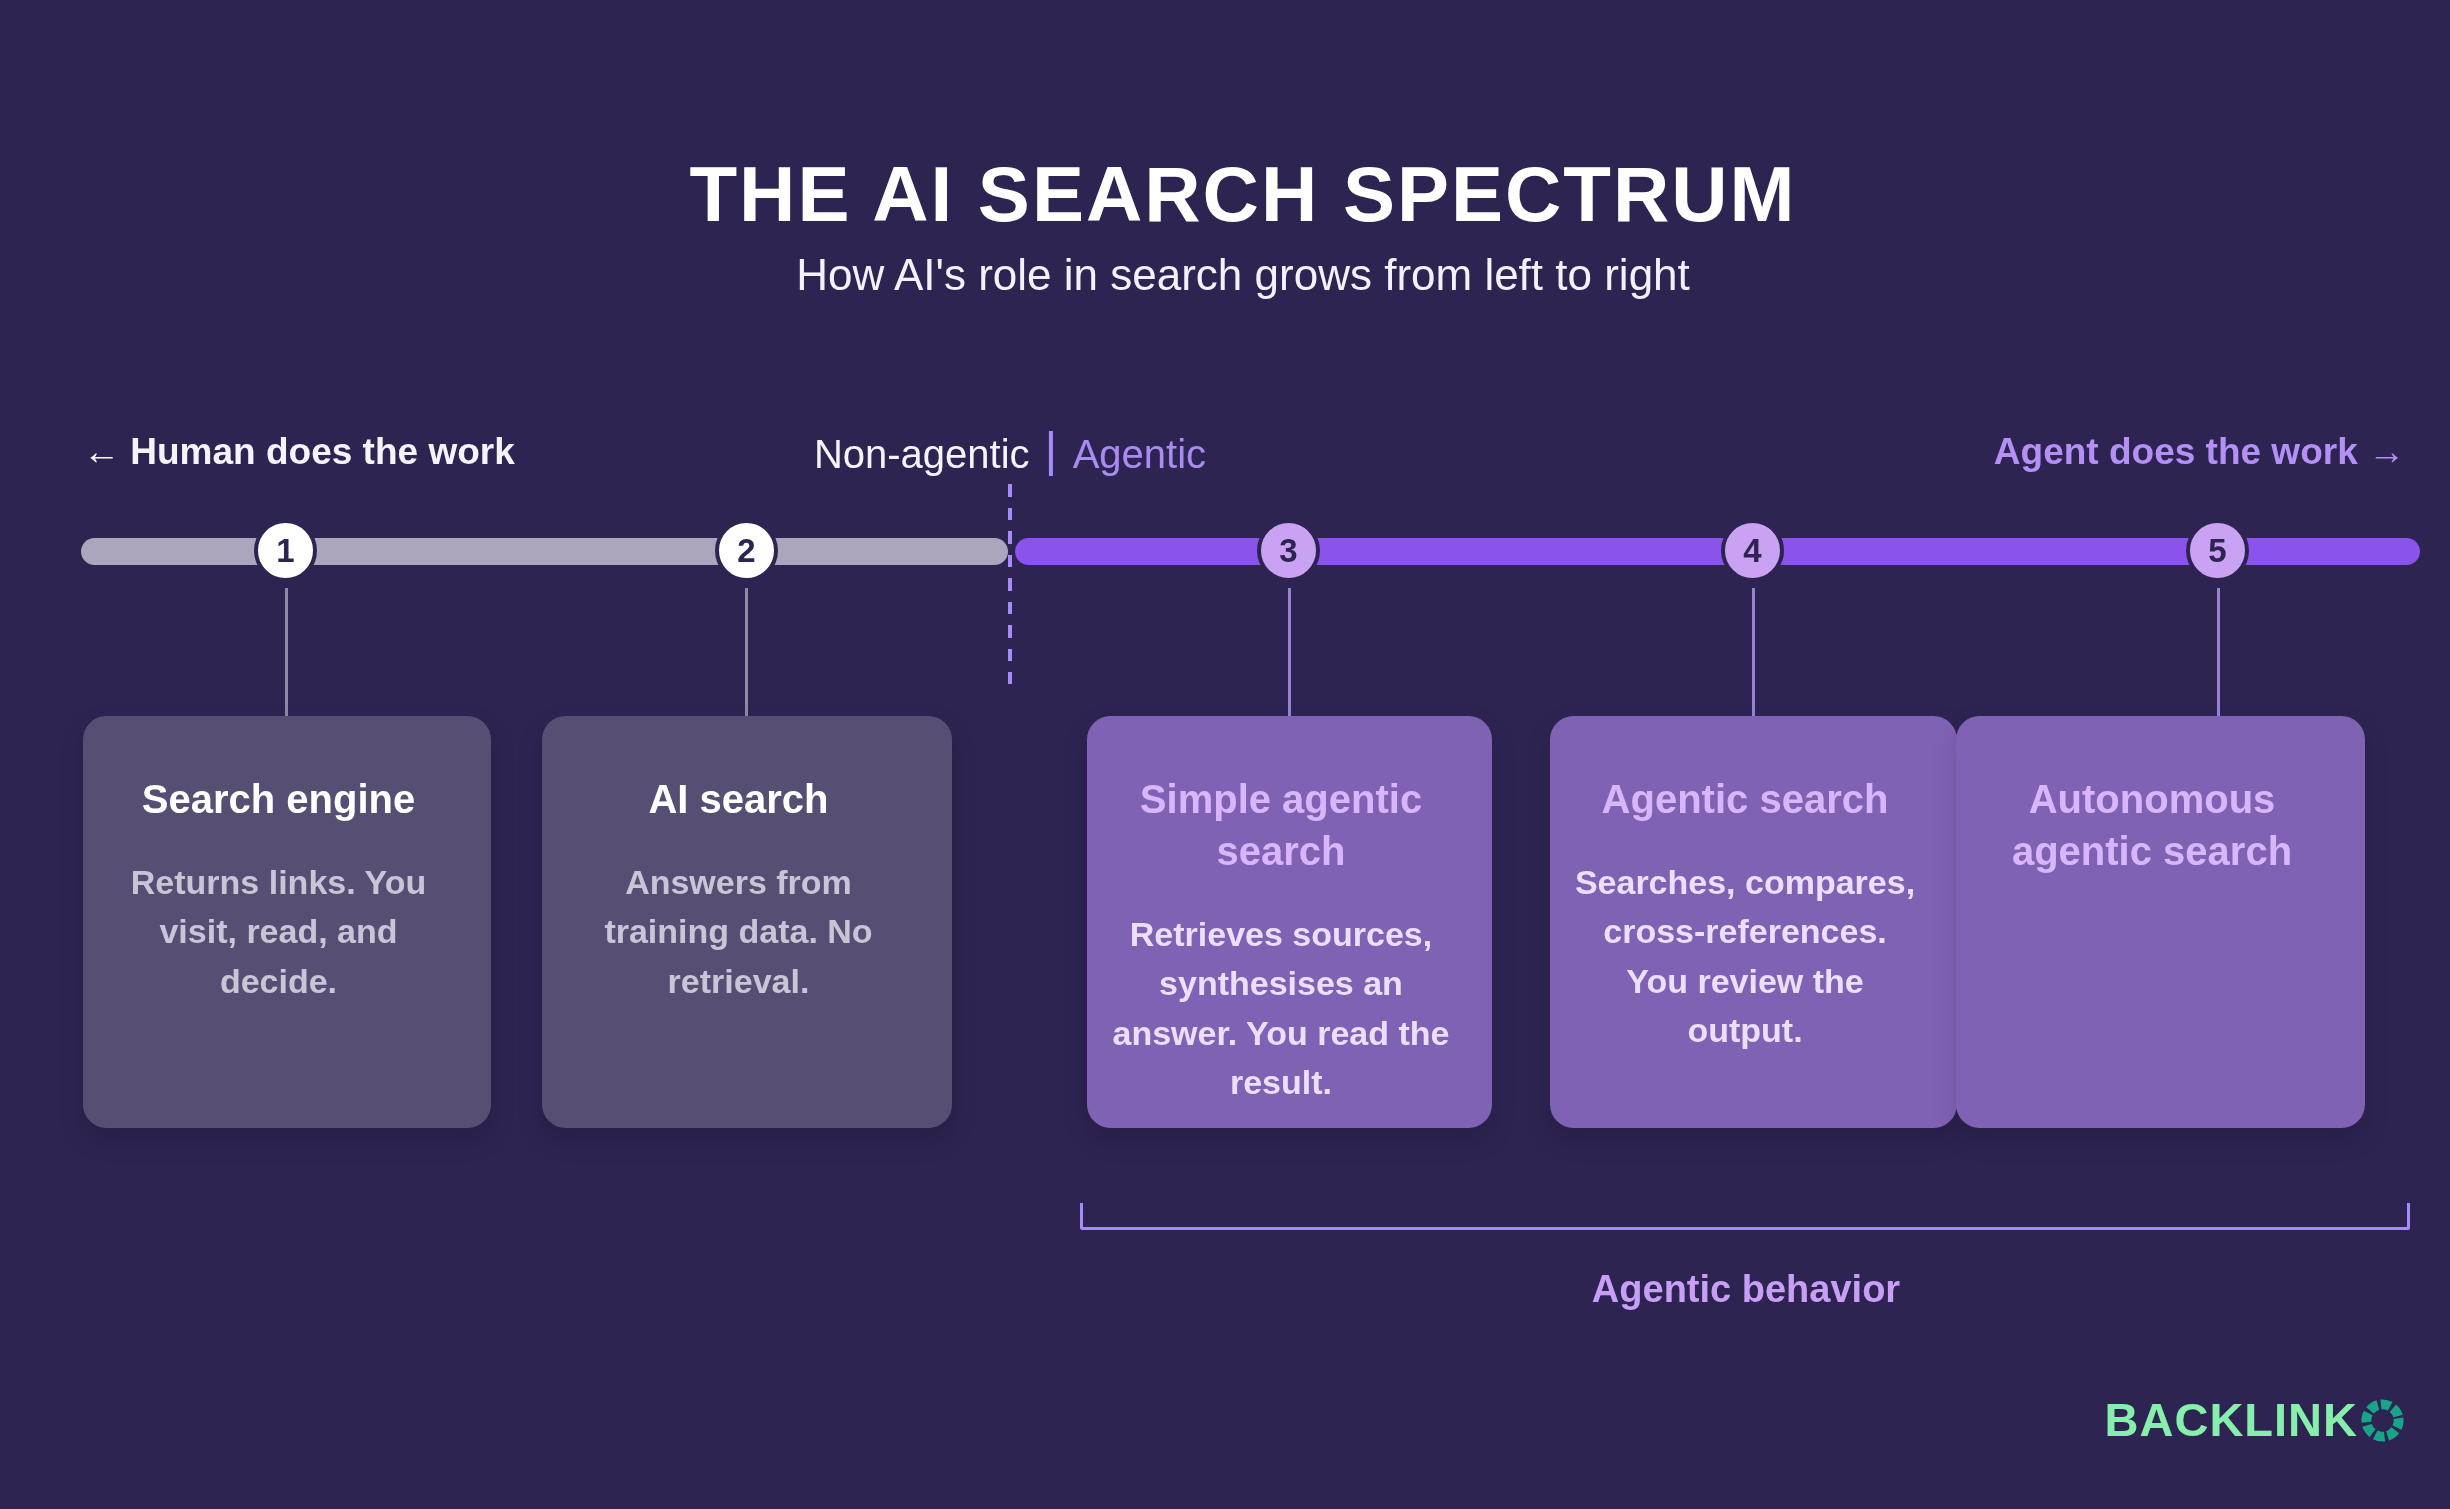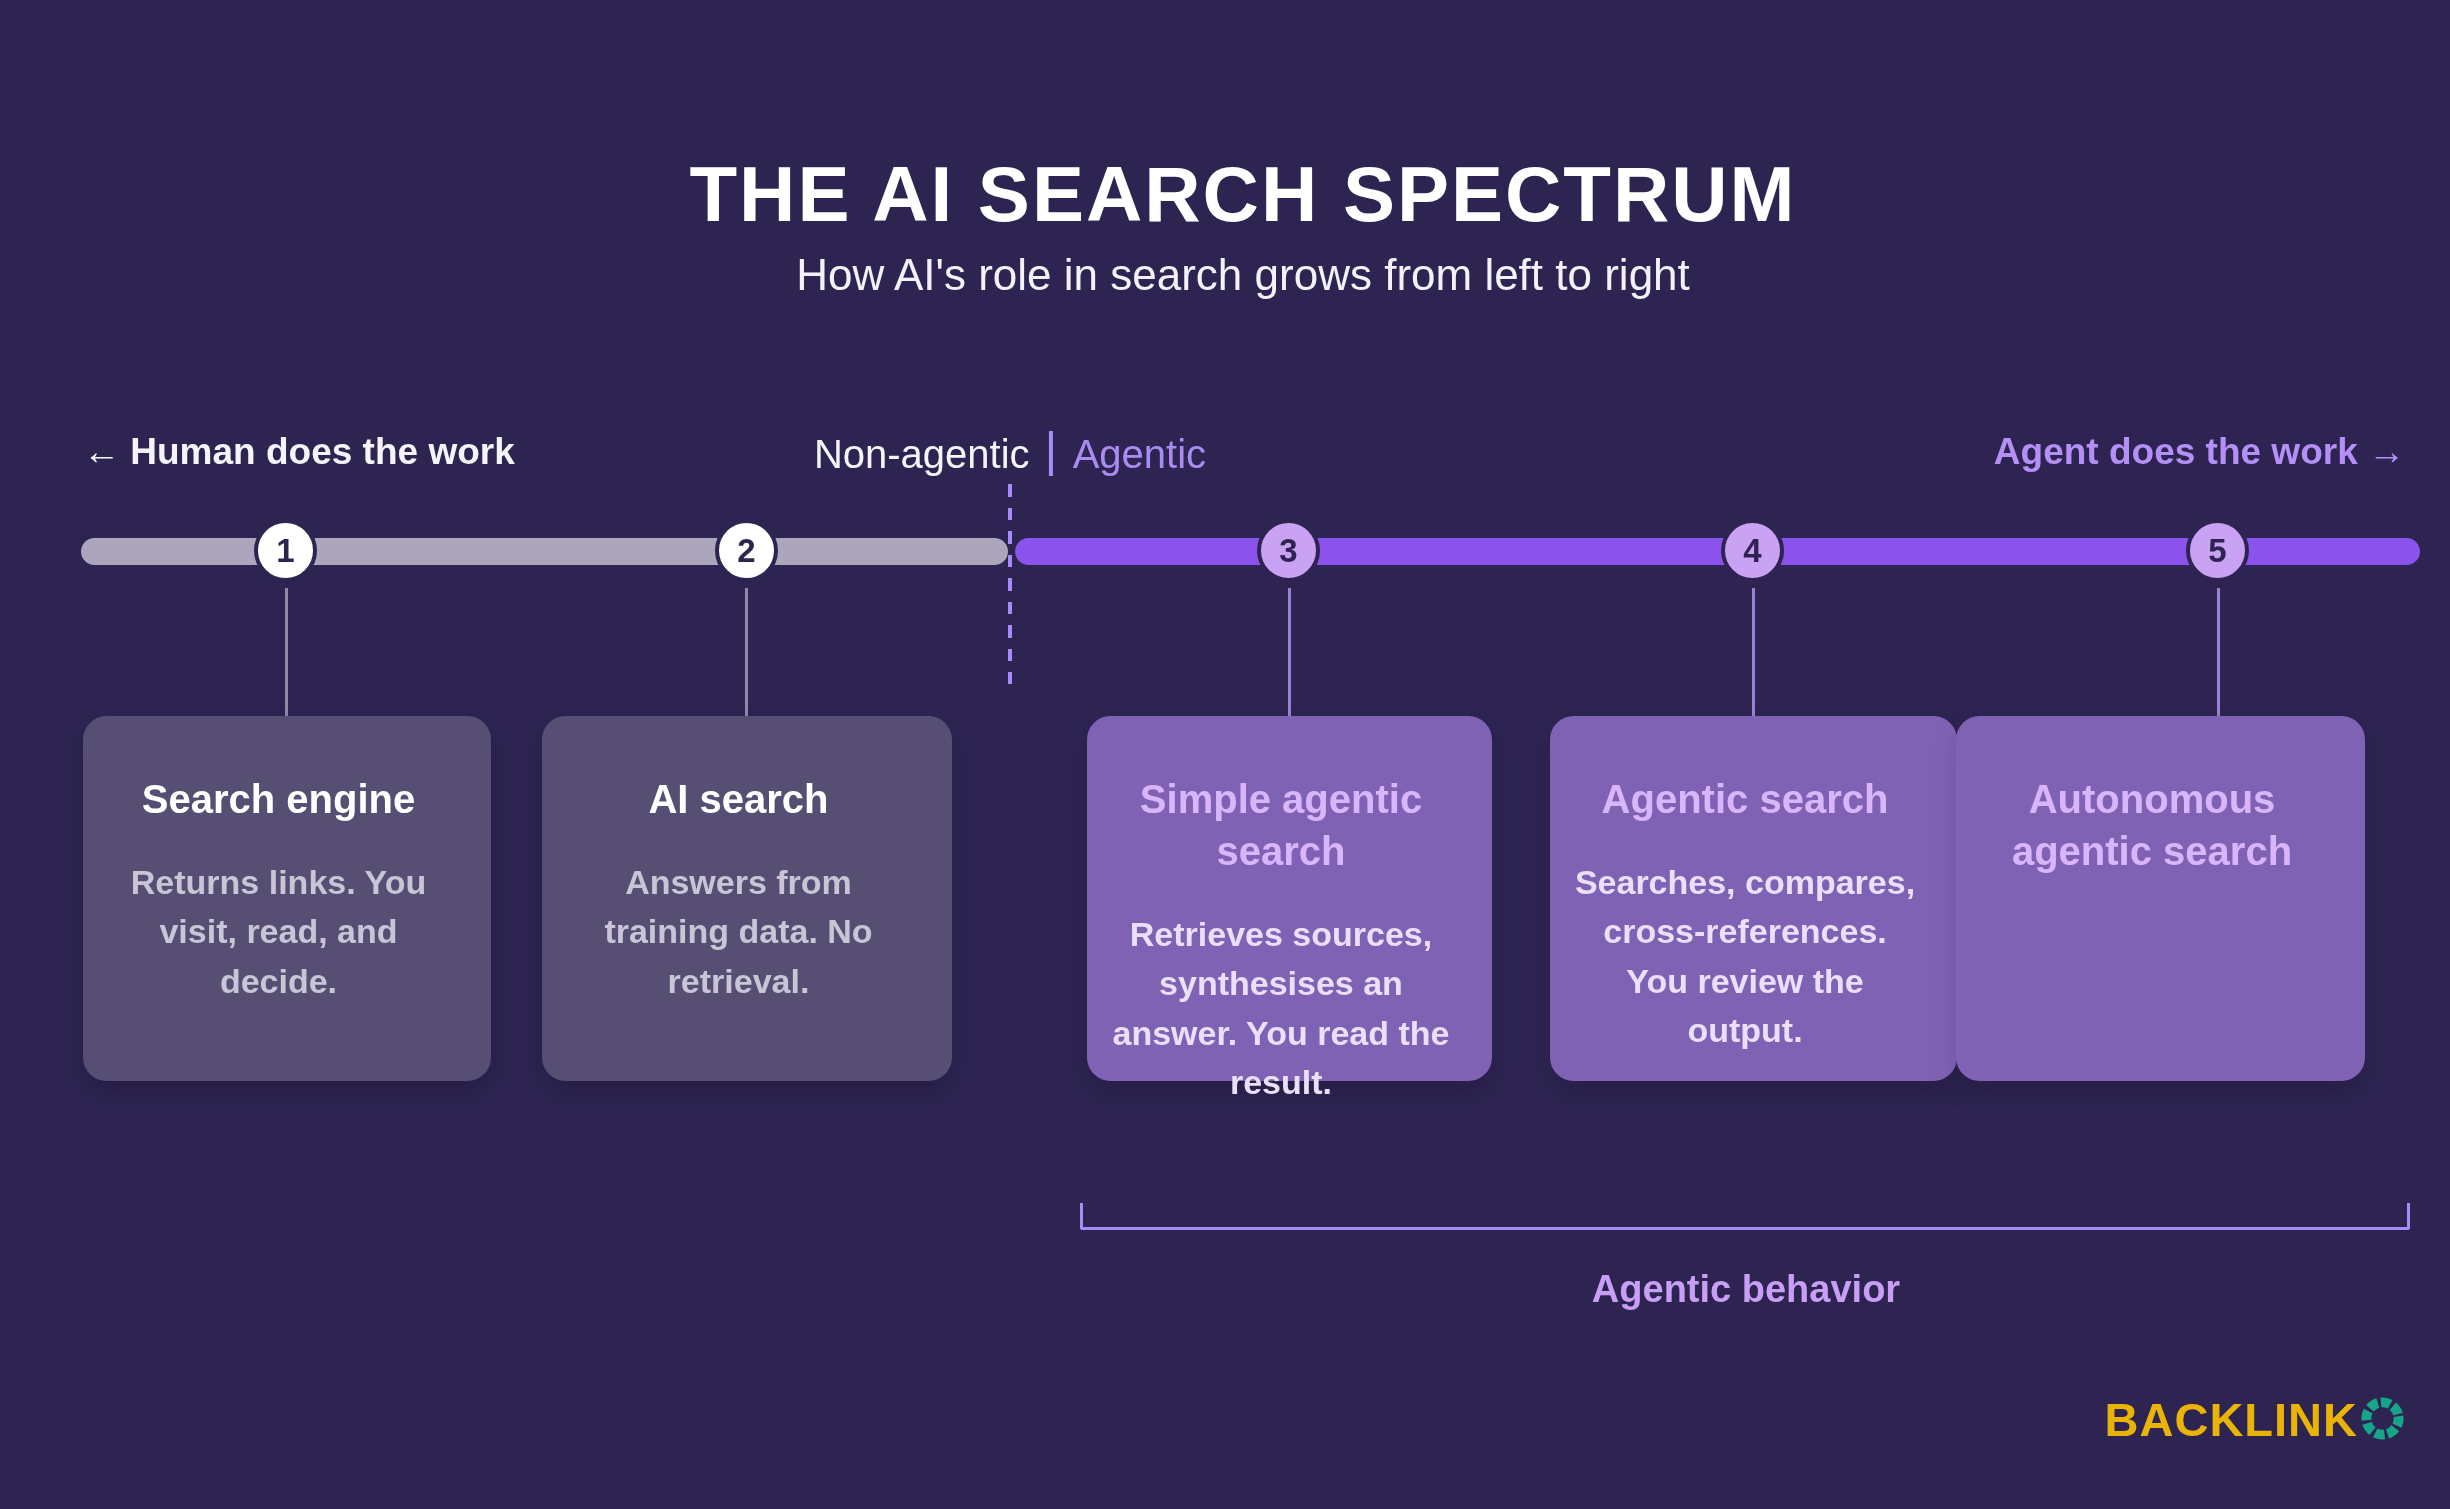--- a/index.html
+++ b/index.html
@@ -49,21 +49,21 @@
   }
   .node.white{background:#FFFFFF;}
   .node.lilac{background:#C9A2F3;}
   .node.n1{left:236px;}.node.n2{left:697px;}.node.n3{left:1239px;}.node.n4{left:1703px;}.node.n5{left:2168px;}
   .connector{position:absolute;top:588px;height:128px;width:2.9px;}
   .connector.gray{background:#8F89A6;}
   .connector.purple{background:#9C80D6;}
   .connector.k1{left:267px;}.connector.k2{left:727px;}.connector.k3{left:1270px;}.connector.k4{left:1734px;}.connector.k5{left:2199px;}
   
   .card{
-    position:absolute;top:716px;height:365px;border-radius:23.5px;box-sizing:border-box;
+    position:absolute;top:716px;height:412px;border-radius:23.5px;box-sizing:border-box;
     padding:57px 35px 0 18px;text-align:center;box-shadow:0 11.8px 25.5px rgba(0,0,0,0.15);
   }
   .card.muted{background:#564F73;}
   .card.agentic-card{background:#8062B5;}
   .card.c1{left:65px;width:408px;}
   .card.c2{left:524px;width:410px;}
   .card.c3{left:1069px;width:405px;}
   .card.c4{left:1532px;width:407px;}
   .card.c5{left:1938px;width:409px;}
   .card-title{
@@ -79,22 +79,22 @@
     position:absolute;left:1062px;top:1203px;width:1330px;height:27.4px;box-sizing:border-box;
     border-left:3.9px solid #A78BFA;border-right:3.9px solid #A78BFA;border-bottom:3.9px solid #A78BFA;
     border-radius:0 0 2.9px 2.9px;
   }
   .bracket-label{
     position:absolute;left:1728px;top:1270px;transform:translateX(-50%);
     font-size:38px;font-weight:bold;color:#C99EF6;line-height:1;white-space:nowrap;
   }
   
   .logo{
-    position:absolute;right:63px;top:1396px;display:flex;align-items:flex-start;
-    font-size:47px;font-weight:bold;color:#eab308;letter-spacing:1px;line-height:1;
+    position:absolute;right:63px;top:1396px;display:flex;align-items:flex-end;
+    font-size:47px;font-weight:bold;color:#86efac;letter-spacing:1px;line-height:1;
   }
   .logo-ring{margin-left:2px;display:block;}
 </style>
 </head>
 <body>
 
 <div class="canvas">
 
   <div class="title">THE AI SEARCH SPECTRUM</div>
   <div class="subtitle">How AI's role in search grows from left to right</div>

